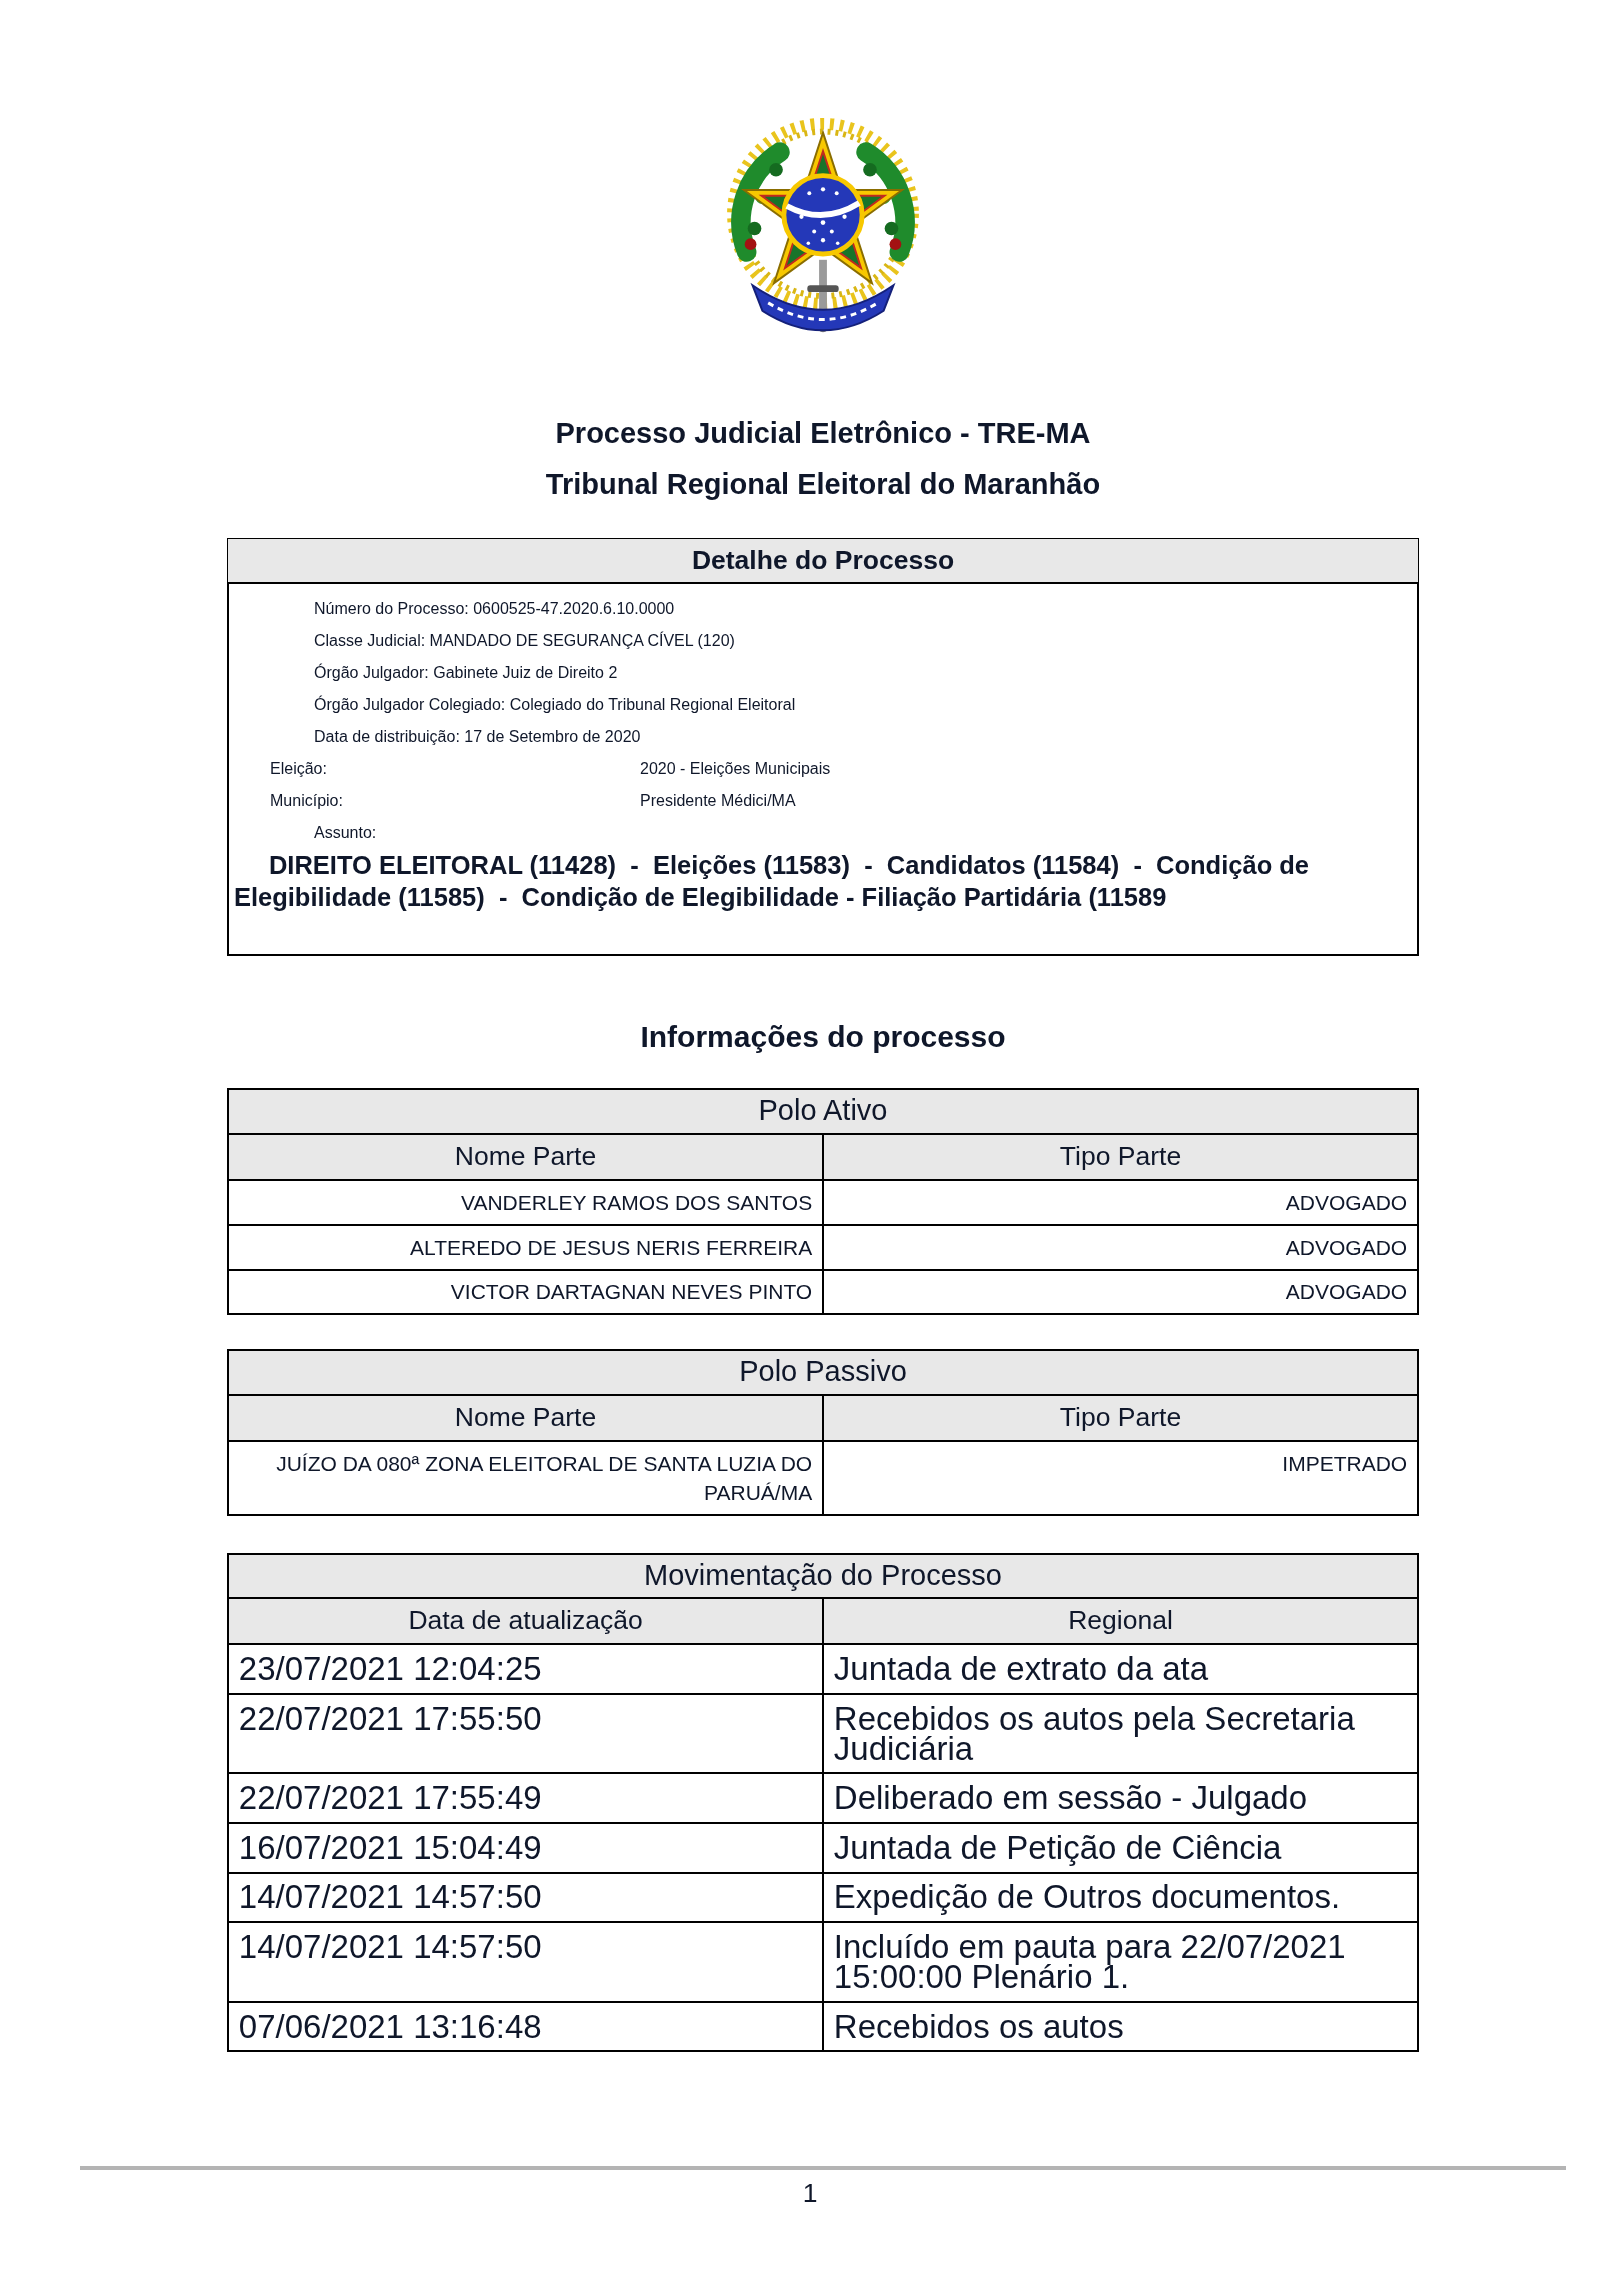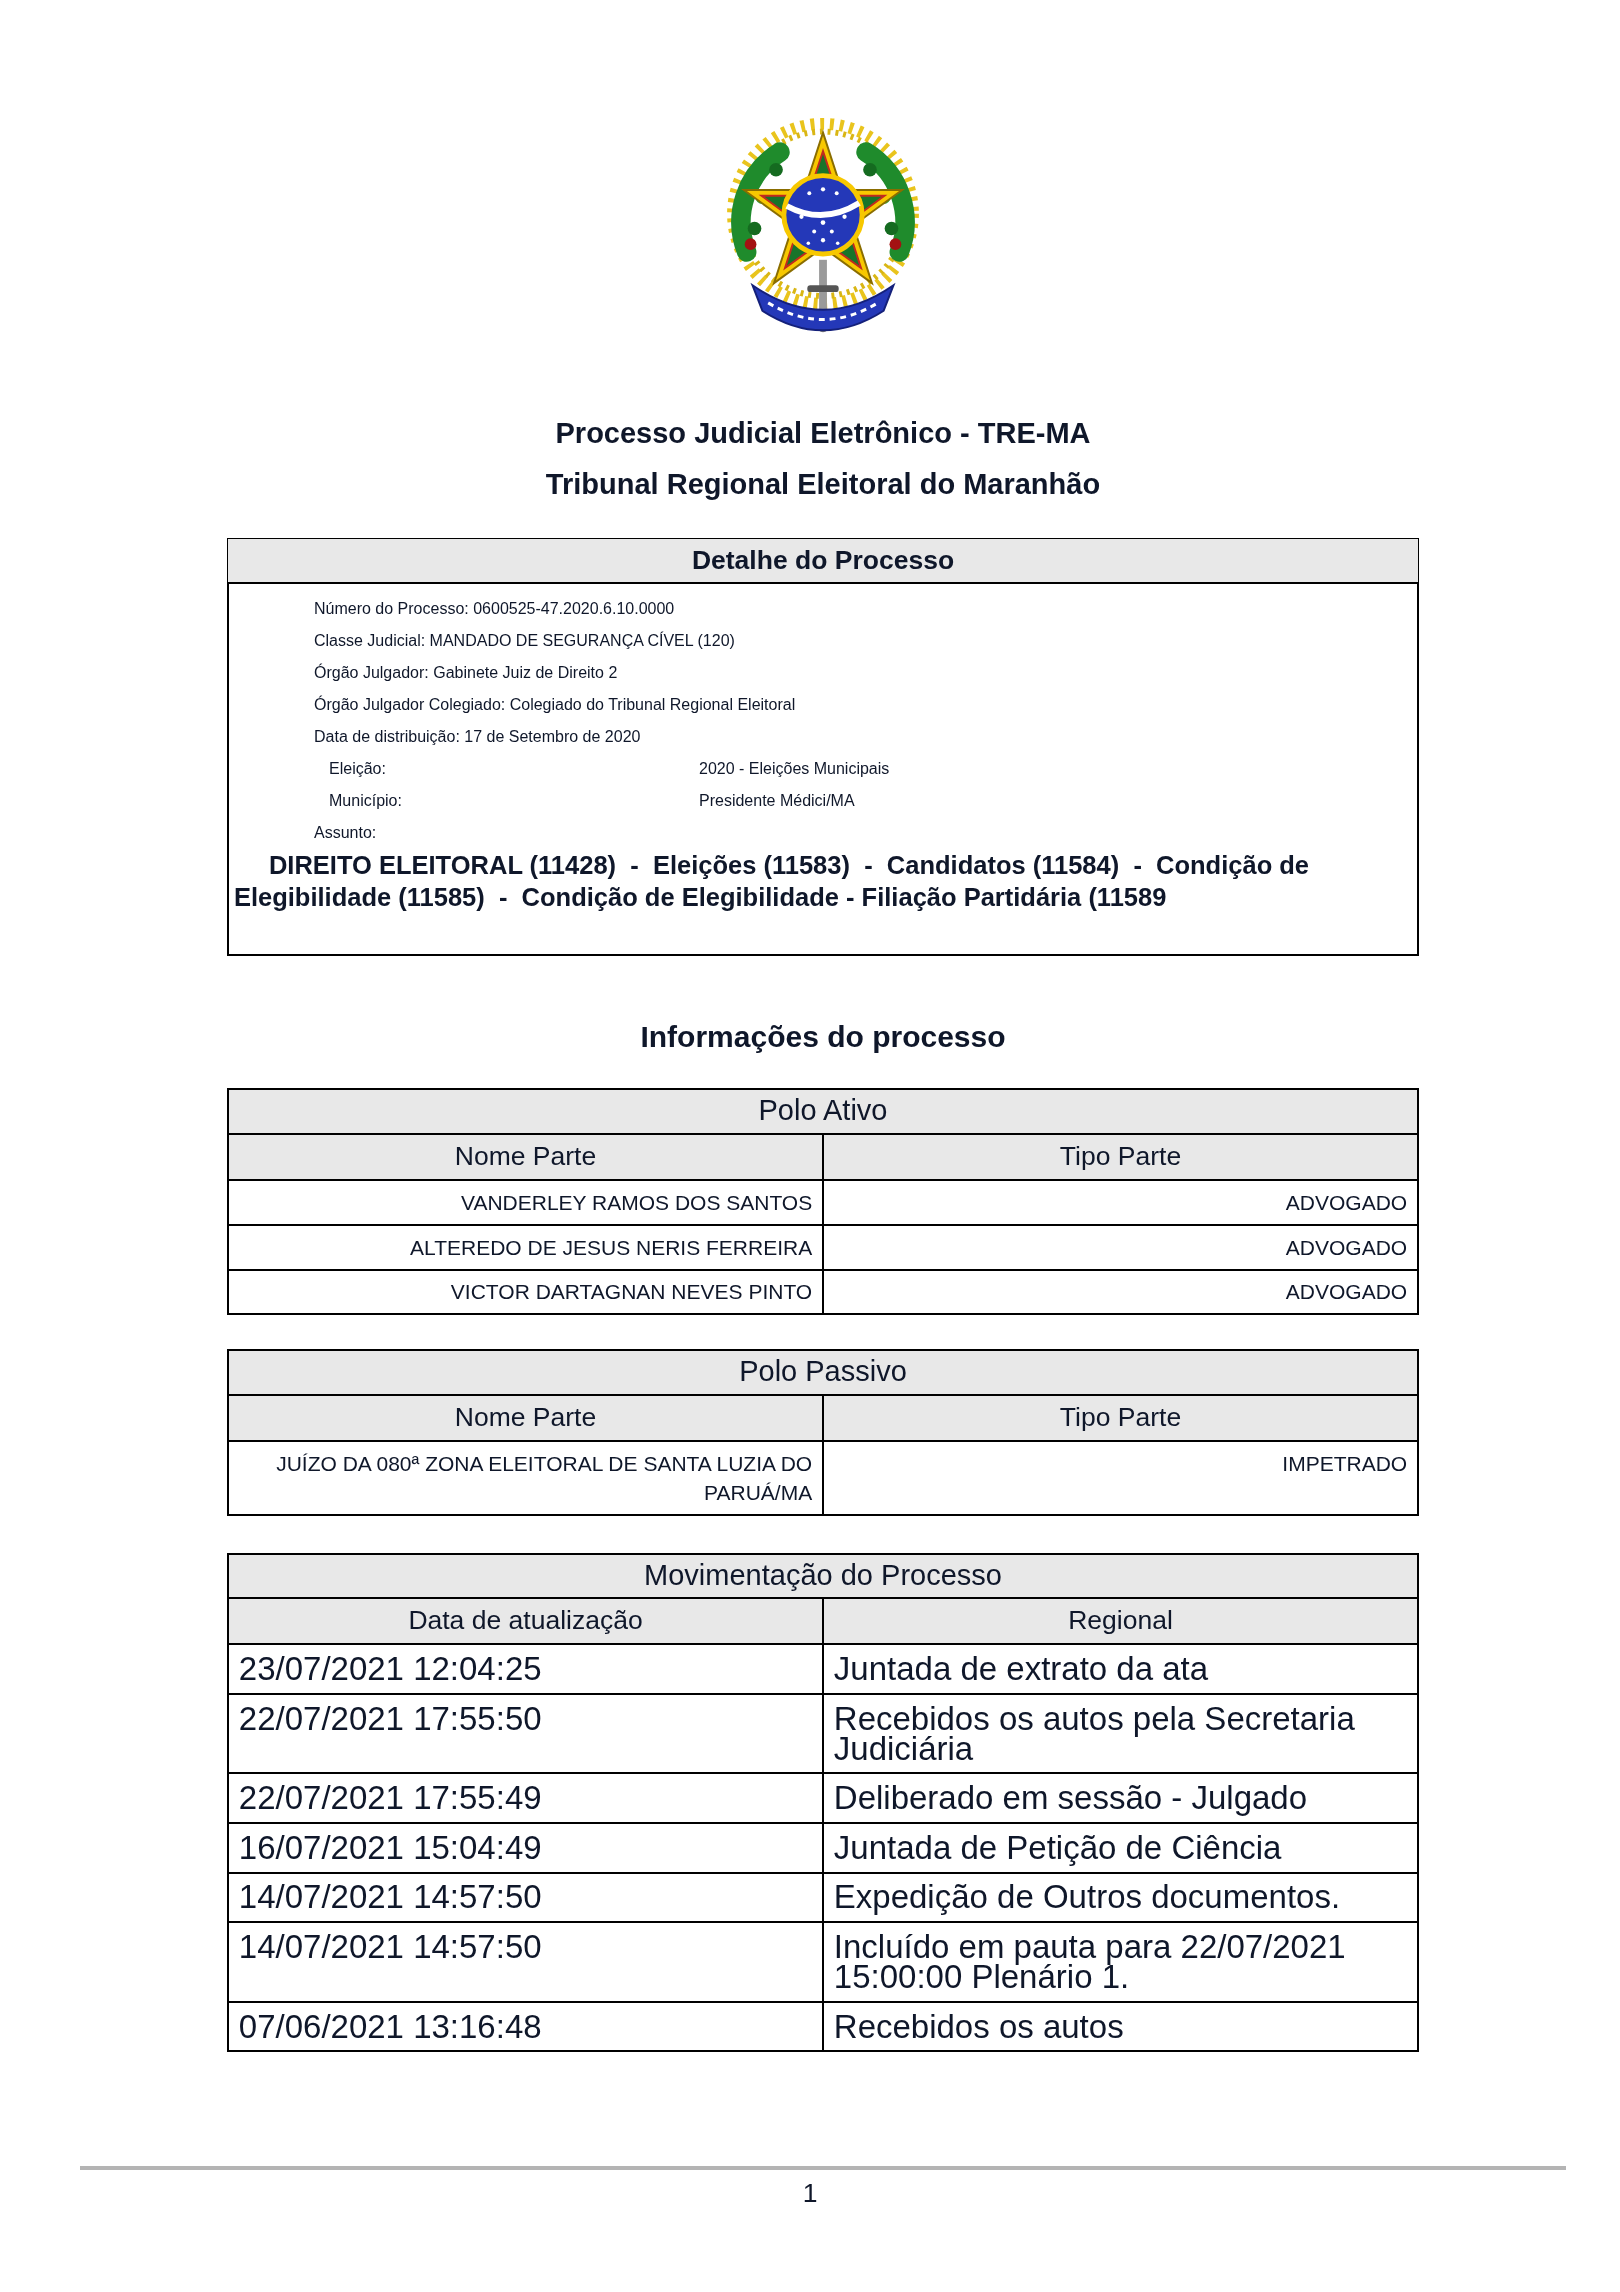--- a/index.html
+++ b/index.html
@@ -42,21 +42,21 @@
     height:361px;
     padding-top:9.8px;
     box-sizing:content-box;
     background:#fff;
   }
   .dfield{
     padding-left:85px;
     font-size:16px;font-weight:400;line-height:32px;
     white-space:nowrap;
   }
-  .dfield.tabbed{padding-left:100px;}
+  .dfield.tabbed{padding-left:41px;}
   .dfield.tabbed .dlabel{display:inline-block;width:370px;}
   .assunto{
     font-size:25.5px;font-weight:700;line-height:32px;
     padding-left:4.9px;padding-right:11px;
     text-indent:35px;
     white-space:pre-wrap;
   }
 
   
   .section-heading{

